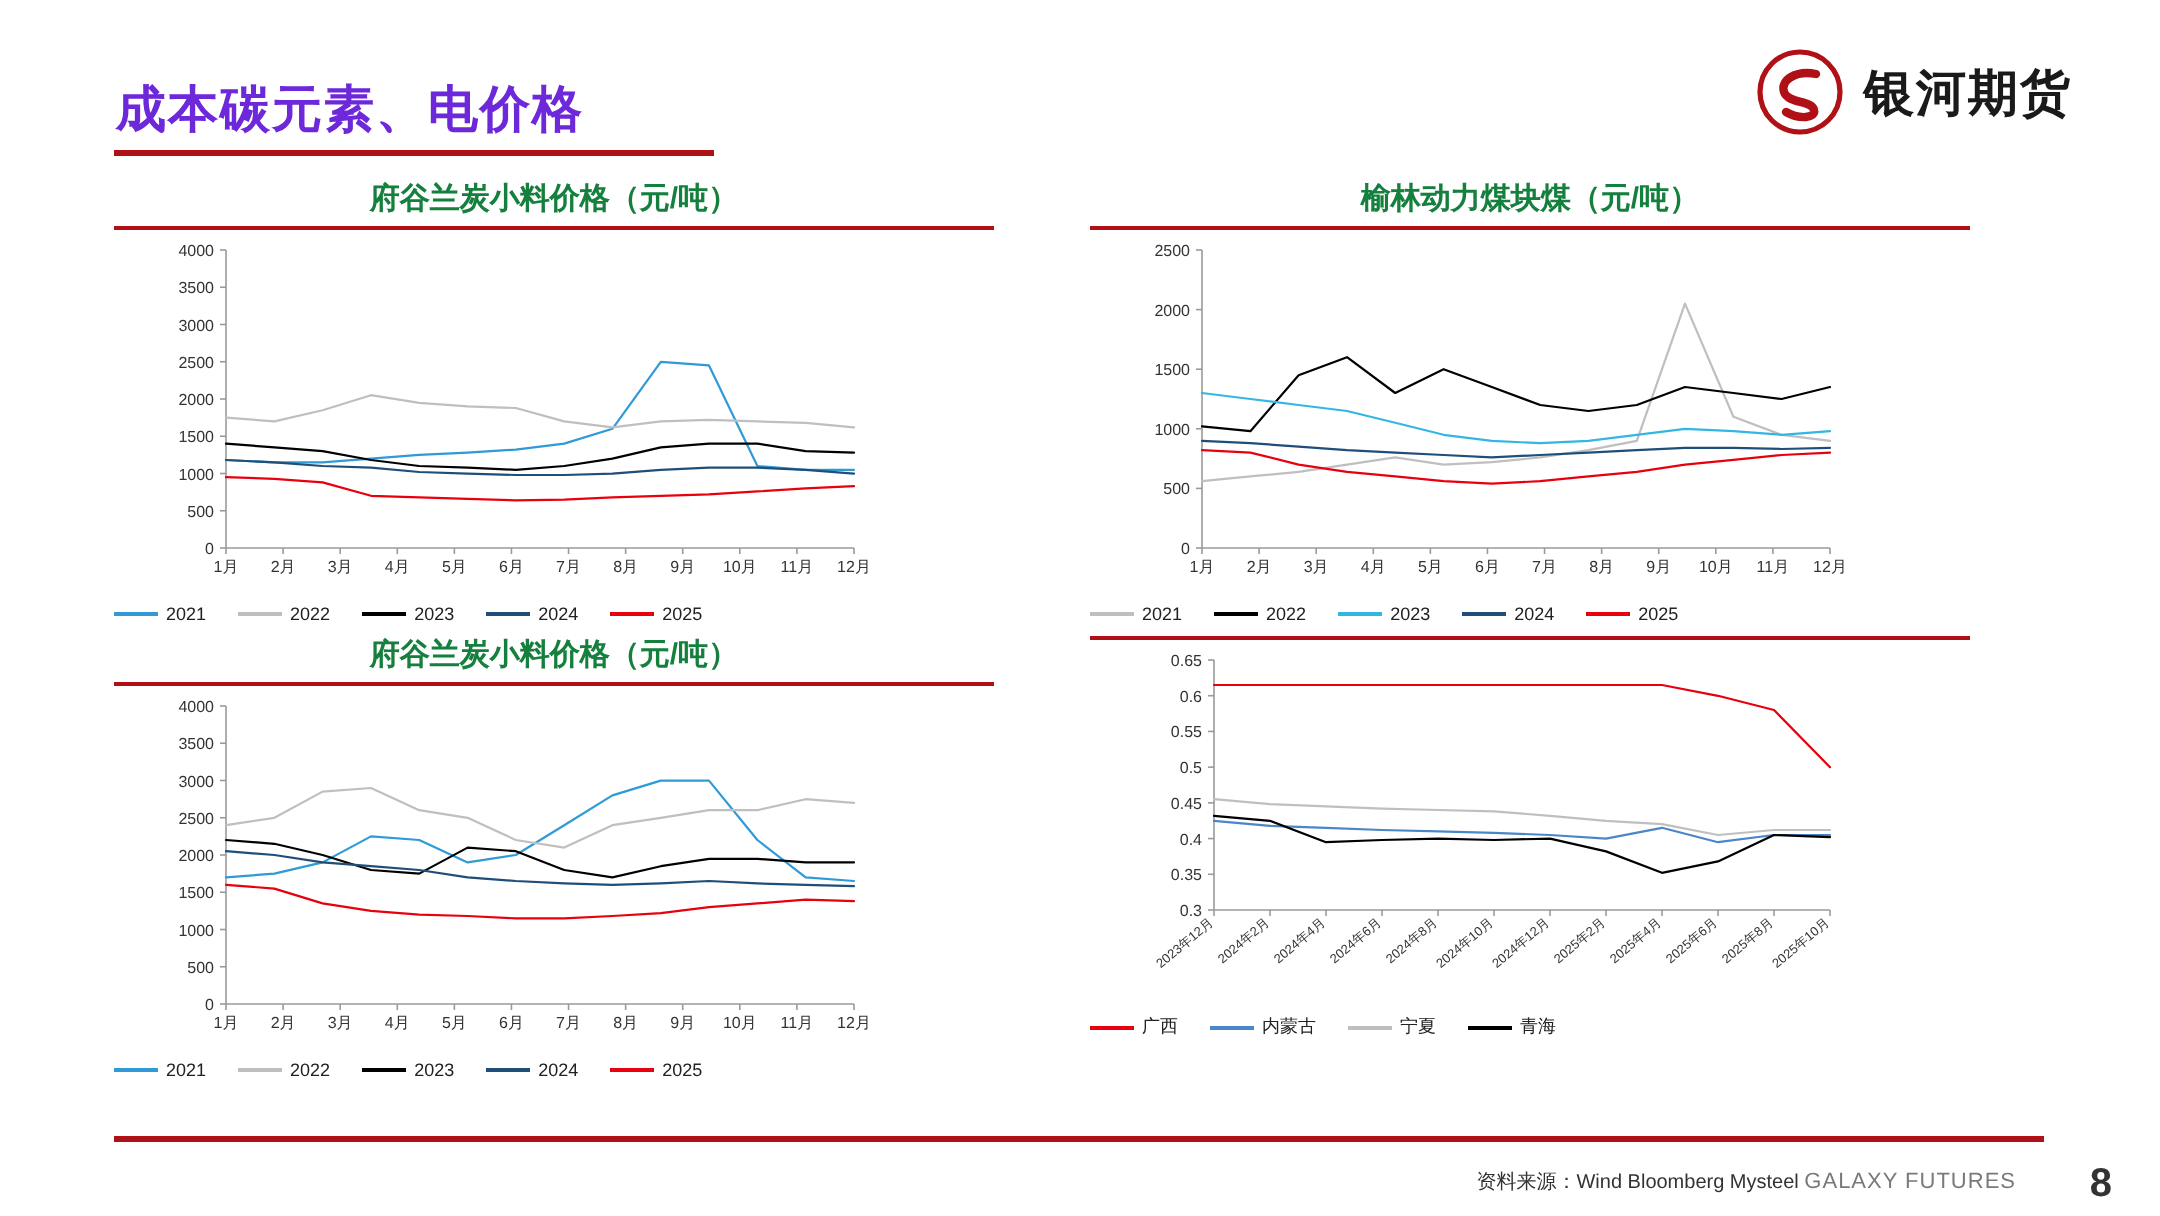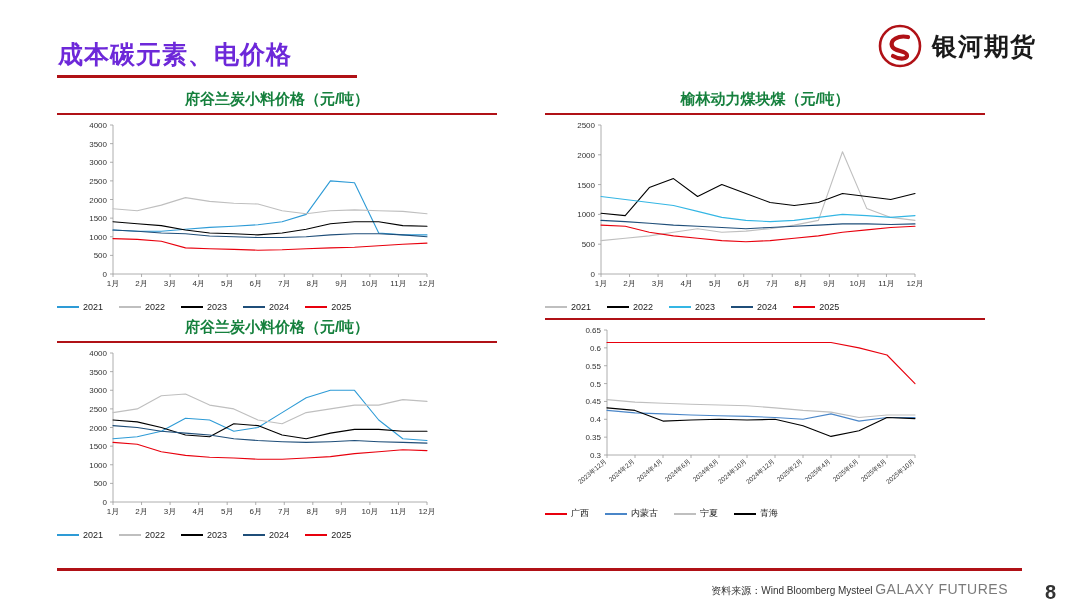--- a/index.html
+++ b/index.html
@@ -58,21 +58,21 @@
   .legend-label { font-size:9px; }
   
   .footer-rule {
     position:absolute; left:57px; bottom:37px;
     width:965px; height:3px; background:#b01116;
   }
   .source {
     position:absolute; right:72px; bottom:10px;
     font-size:10px; color:#333;
   }
-  .source .gf { color:#7a7a7a; letter-spacing:.5px; font-size:14px; }
+  .source .gf { color:#7a7a7a; letter-spacing:.5px; font-size:11px; }
   .page-num {
     position:absolute; right:24px; bottom:4px;
     font-size:20px; font-weight:bold; color:#333;
   }
   .tickx { font-size:8px; fill:#333; }
   .ticky { font-size:8px; fill:#333; }
   .tickx-rot { font-size:6.5px; fill:#333; }
 </style>
 </head>
 <body>

